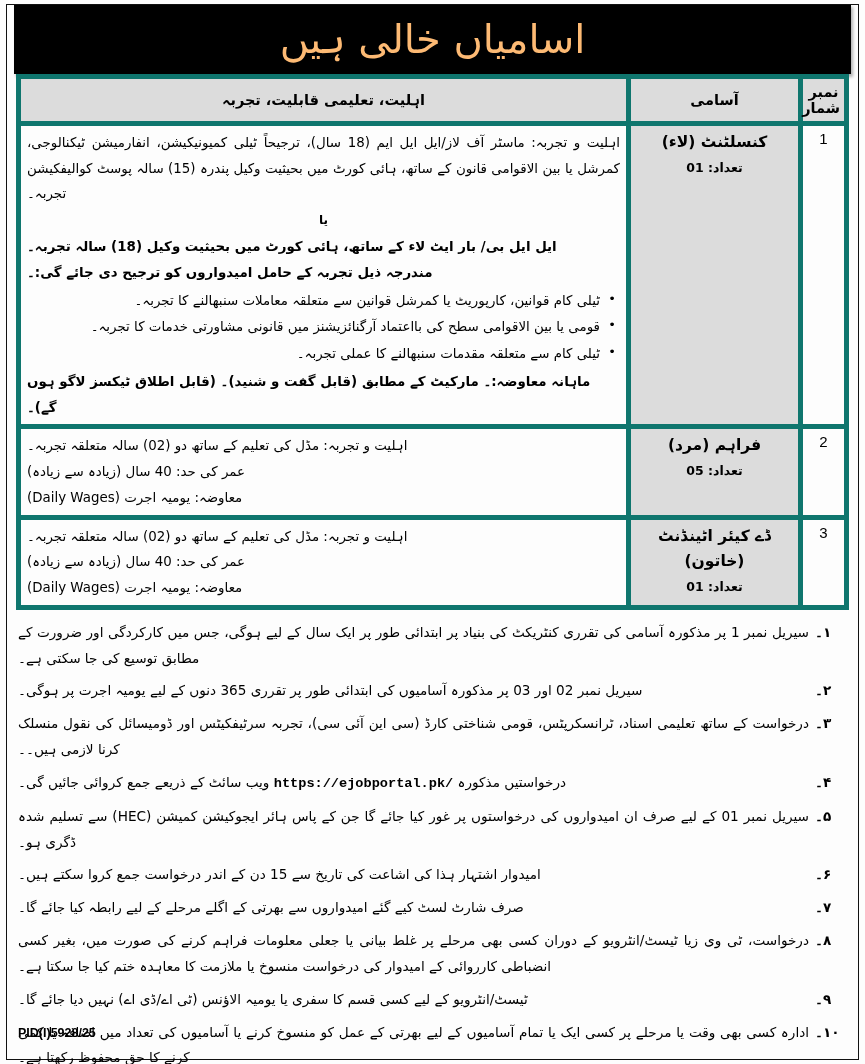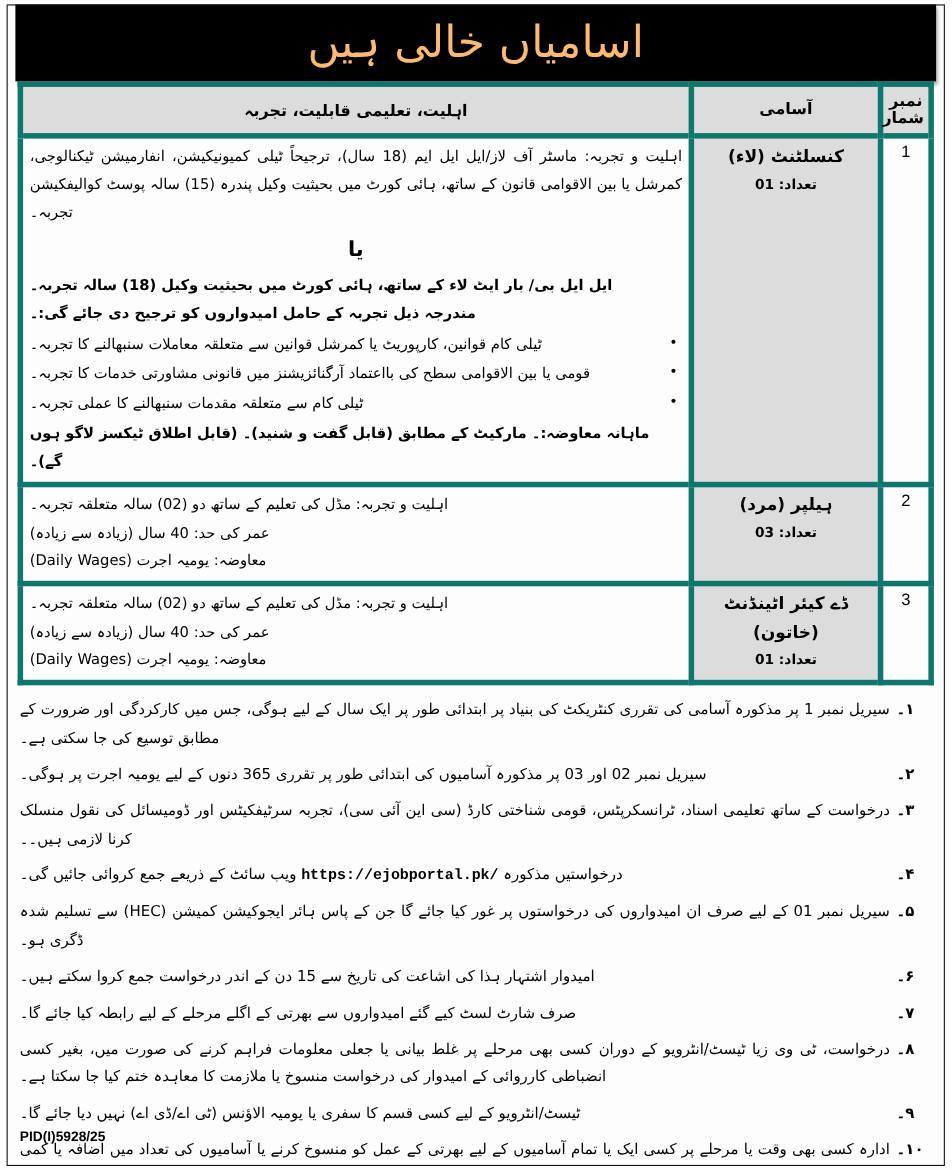--- a/index.html
+++ b/index.html
@@ -128,31 +128,31 @@
   }
   td.elig .ln-right {
     display: block;
     text-align: left;
     font-weight: bold;
   }
   td.elig .ya {
     display: block;
     text-align: center;
     font-weight: bold;
-    font-size: 19px;
+    font-size: 12px;
     margin: 2px 0 2px 0;
   }
   ul.pref {
     list-style: none;
     margin: 2px 0 2px 0;
     padding: 0 18px 0 0;
   }
   ul.pref li {
     position: relative;
-    text-align: left;
+    text-align: right;
     margin-bottom: 1px;
     padding-right: 2px;
   }
   ul.pref li:before {
     content: "\2022";
     position: absolute;
     right: -14px;
     top: -1px;
     font-size: 13px;
   }
@@ -249,22 +249,22 @@
               <li>قومی یا بین الاقوامی سطح کی بااعتماد آرگنائزیشنز میں قانونی مشاورتی خدمات کا تجربہ۔</li>
               <li>ٹیلی کام سے متعلقہ مقدمات سنبھالنے کا عملی تجربہ۔</li>
             </ul>
             <span class="ln-right">ماہانہ معاوضہ:۔ مارکیٹ کے مطابق (قابل گفت و شنید)۔ (قابل اطلاق ٹیکسز لاگو ہوں گے)۔</span>
           </td>
         </tr>
 
         <tr>
           <td class="sr">2</td>
           <td class="post">
-            <span>ہیلپر (مرد)</span>
-            <span class="count">تعداد: 03</span>
+            <span>فراہم (مرد)</span>
+            <span class="count">تعداد: 05</span>
           </td>
           <td class="elig">
             <span class="rowmeta">اہلیت و تجربہ: مڈل کی تعلیم کے ساتھ دو (02) سالہ متعلقہ تجربہ۔</span>
             <span class="rowmeta">عمر کی حد: 40 سال (زیادہ سے زیادہ)</span>
             <span class="rowmeta">معاوضہ: یومیہ اجرت (Daily Wages)</span>
           </td>
         </tr>
 
         <tr>
           <td class="sr">3</td>

